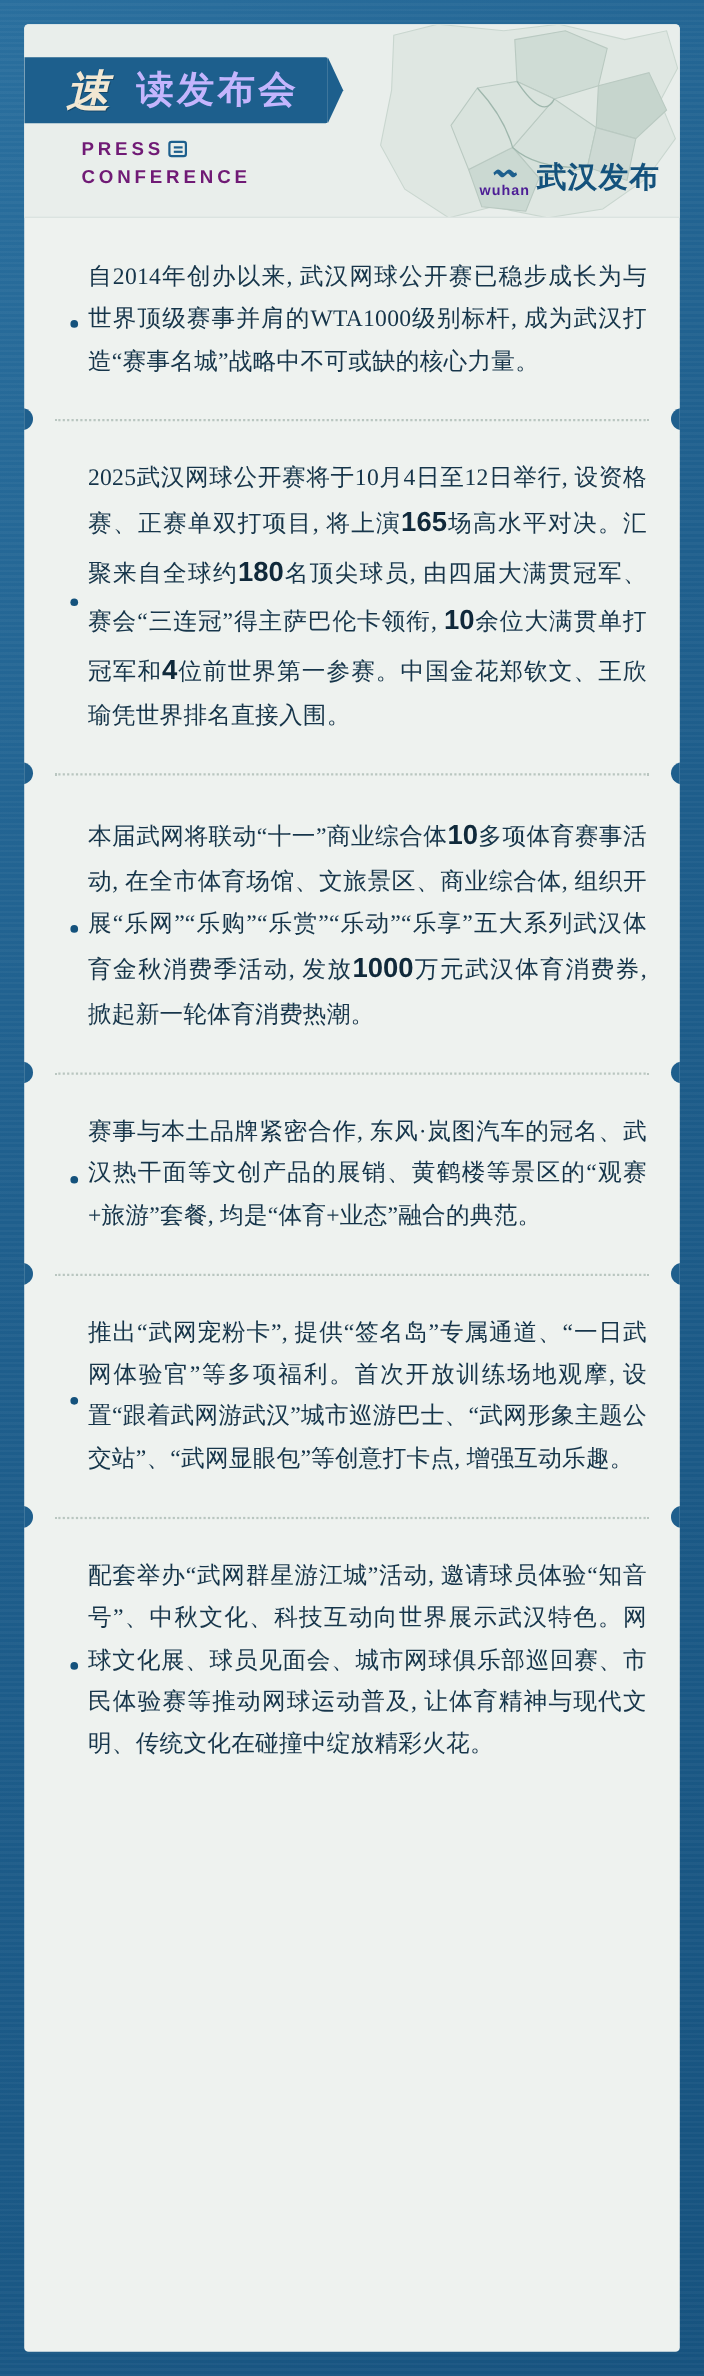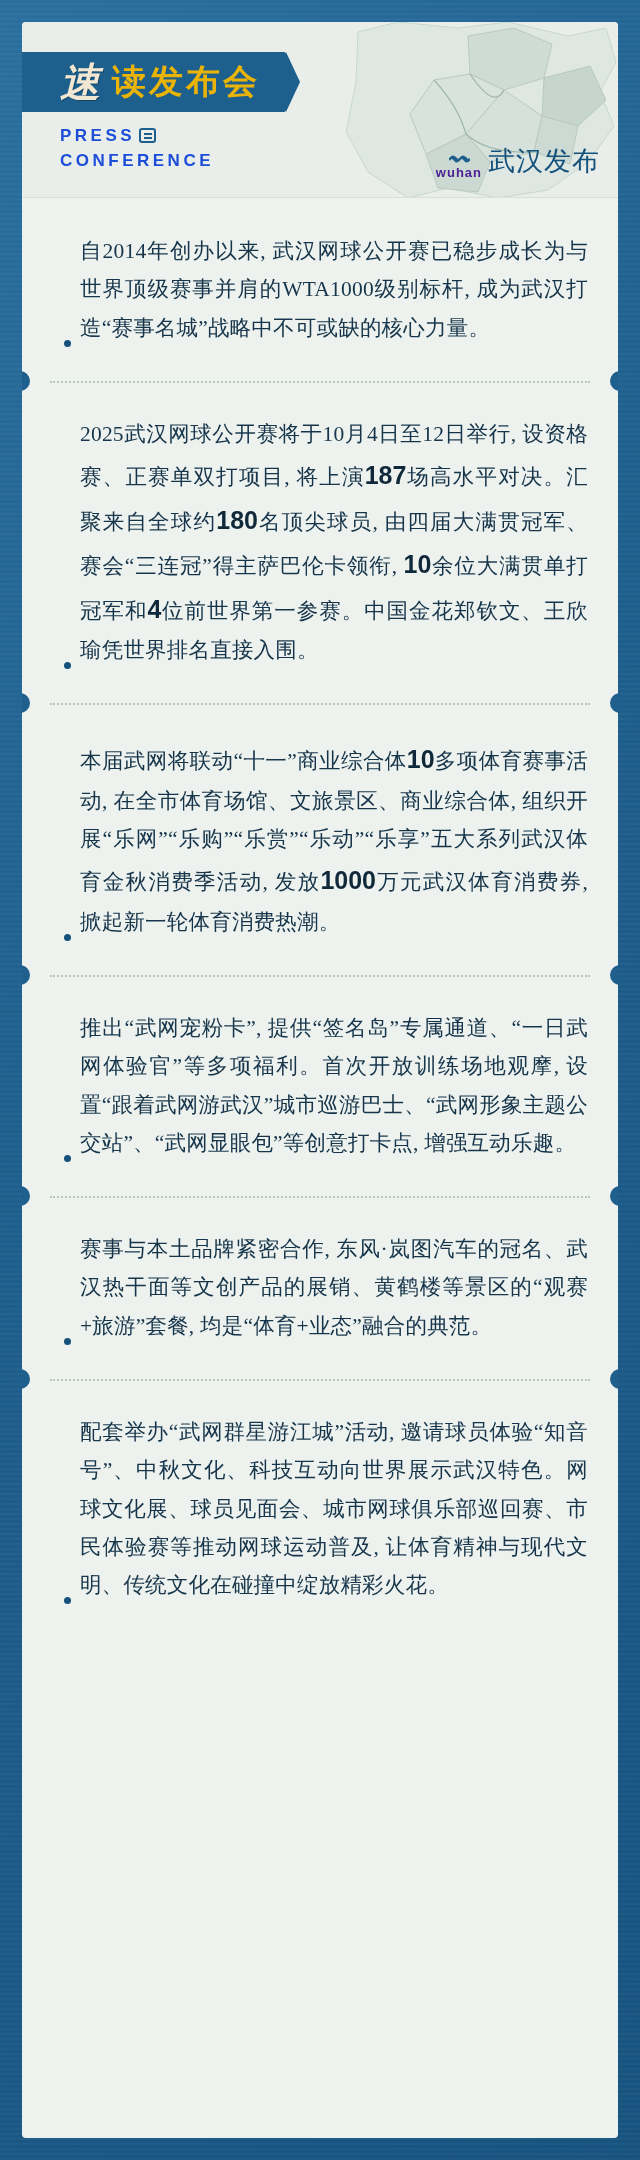--- a/index.html
+++ b/index.html
@@ -83,29 +83,30 @@
     color: #f2e7d2;
     font-weight: bold;
     letter-spacing: 2px;
     font-style: italic;
     margin-right: 10px;
     text-shadow: 1px 1px 0 rgba(0,0,0,0.25);
   }
   .banner .rest {
     font-family: "Liberation Serif", serif;
     font-size: 34px;
-    color: #eab308;
+    color: #c4b5fd;
     font-weight: bold;
     letter-spacing: 3px;
+    margin-left: 12px;
   }
   .press-en {
     position: absolute;
-    left: 38px;
+    left: 52px;
     top: 102px;
-    color: #1d4ed8;
+    color: #701a75;
     font-size: 17px;
     font-weight: bold;
     letter-spacing: 3.5px;
     line-height: 1.45;
   }
   .press-en .pc-icon {
     display: inline-block;
     width: 17px;
     height: 15px;
     border: 2px solid #1d5f8d;
@@ -146,21 +147,21 @@
   .brand .wuhan-en {
     font-size: 13px;
     color: #4c1d95;
     font-weight: bold;
     letter-spacing: 1px;
   }
   .brand .wuhan-cn {
     font-family: "Liberation Serif", serif;
     font-size: 27px;
     color: #14527c;
-    font-weight: normal;
+    font-weight: bold;
     letter-spacing: 1px;
   }
   
   .body {
     position: relative;
     padding: 0;
   }
   .card {
     position: relative;
     padding: 34px 30px 34px 42px;
@@ -181,21 +182,21 @@
     background: #1f5f8d;
     border-radius: 50%;
     top: -10px;
   }
   .card .notch-l { left: -12px; }
   .card .notch-r { right: -12px; }
   .card:first-child .notch-l, .card:first-child .notch-r { display: none; }
 
   .bullet-row {
     display: flex;
-    align-items: flex-end;
+    align-items: center;
   }
   .bullet {
     flex: 0 0 auto;
     width: 16px;
     margin-top: 11px;
     color: #14527c;
     font-size: 17px;
     line-height: 1;
   }
   .bullet::before {
@@ -273,48 +274,48 @@
           <div class="bullet"></div>
           <div class="ptext"><span>自2014年创办以来, 武汉网球公开赛已稳步成长为与世界顶级赛事并肩的WTA1000级别标杆, 成为武汉打造“赛事名城”战略中不可或缺的核心力量。</span></div>
         </div>
       </div>
 
       <div class="card">
         <span class="notch-l"></span>
         <span class="notch-r"></span>
         <div class="bullet-row">
           <div class="bullet"></div>
-          <div class="ptext"><span>2025武汉网球公开赛将于10月4日至12日举行, 设资格赛、正赛单双打项目, 将上演</span><b>187</b><span>场高水平对决。汇聚来自全球约</span><b>180</b><span>名顶尖球员, 由四届大满贯冠军、赛会“三连冠”得主萨巴伦卡领衔, </span><b>10</b><span>余位大满贯单打冠军和</span><b>4</b><span>位前世界第一参赛。中国金花郑钦文、王欣瑜凭世界排名直接入围。</span></div>
+          <div class="ptext"><span>2025武汉网球公开赛将于10月4日至12日举行, 设资格赛、正赛单双打项目, 将上演</span><b>165</b><span>场高水平对决。汇聚来自全球约</span><b>180</b><span>名顶尖球员, 由四届大满贯冠军、赛会“三连冠”得主萨巴伦卡领衔, </span><b>10</b><span>余位大满贯单打冠军和</span><b>4</b><span>位前世界第一参赛。中国金花郑钦文、王欣瑜凭世界排名直接入围。</span></div>
         </div>
       </div>
 
       <div class="card">
         <span class="notch-l"></span>
         <span class="notch-r"></span>
         <div class="bullet-row">
           <div class="bullet"></div>
           <div class="ptext"><span>本届武网将联动“十一”商业综合体</span><b>10</b><span>多项体育赛事活动, 在全市体育场馆、文旅景区、商业综合体, 组织开展“乐网”“乐购”“乐赏”“乐动”“乐享”五大系列武汉体育金秋消费季活动, 发放</span><b>1000</b><span>万元武汉体育消费券, 掀起新一轮体育消费热潮。</span></div>
         </div>
       </div>
 
       <div class="card">
         <span class="notch-l"></span>
         <span class="notch-r"></span>
         <div class="bullet-row">
           <div class="bullet"></div>
+          <div class="ptext"><span>赛事与本土品牌紧密合作, 东风·岚图汽车的冠名、武汉热干面等文创产品的展销、黄鹤楼等景区的“观赛+旅游”套餐, 均是“体育+业态”融合的典范。</span></div>
+        </div>
+      </div>
+
+      <div class="card">
+        <span class="notch-l"></span>
+        <span class="notch-r"></span>
+        <div class="bullet-row">
+          <div class="bullet"></div>
           <div class="ptext"><span>推出“武网宠粉卡”, 提供“签名岛”专属通道、“一日武网体验官”等多项福利。首次开放训练场地观摩, 设置“跟着武网游武汉”城市巡游巴士、“武网形象主题公交站”、“武网显眼包”等创意打卡点, 增强互动乐趣。</span></div>
-        </div>
-      </div>
-
-      <div class="card">
-        <span class="notch-l"></span>
-        <span class="notch-r"></span>
-        <div class="bullet-row">
-          <div class="bullet"></div>
-          <div class="ptext"><span>赛事与本土品牌紧密合作, 东风·岚图汽车的冠名、武汉热干面等文创产品的展销、黄鹤楼等景区的“观赛+旅游”套餐, 均是“体育+业态”融合的典范。</span></div>
         </div>
       </div>
 
       <div class="card">
         <span class="notch-l"></span>
         <span class="notch-r"></span>
         <div class="bullet-row">
           <div class="bullet"></div>
           <div class="ptext"><span>配套举办“武网群星游江城”活动, 邀请球员体验“知音号”、中秋文化、科技互动向世界展示武汉特色。网球文化展、球员见面会、城市网球俱乐部巡回赛、市民体验赛等推动网球运动普及, 让体育精神与现代文明、传统文化在碰撞中绽放精彩火花。</span></div>
         </div>

